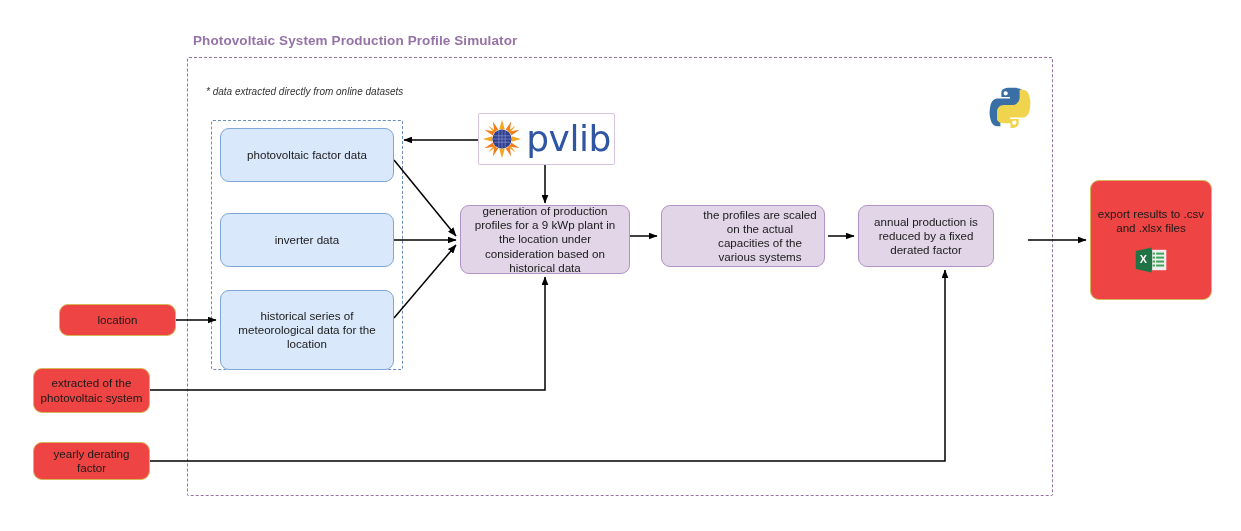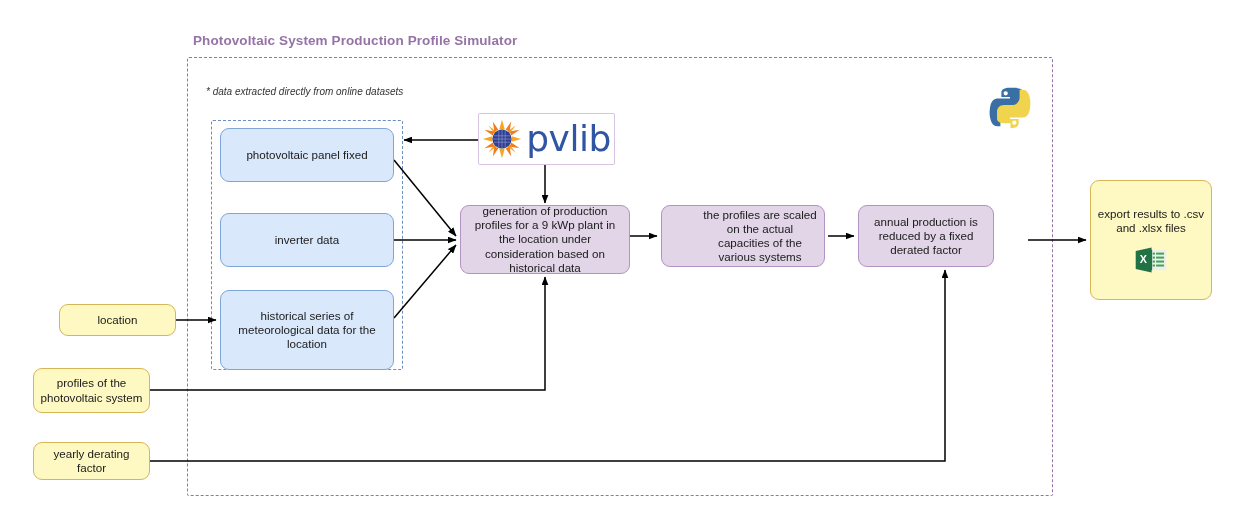--- a/index.html
+++ b/index.html
@@ -62,21 +62,21 @@
   }
   .node-blue {
     background: #dae8fc;
     border: 1.1px solid #7ea6d9;
   }
   .node-purple {
     background: #e1d5e7;
     border: 1.1px solid #b392c4;
   }
   .node-yellow {
-    background: #fef9c3;
+    background: #ef4444;
     border: 1.1px solid #d6b656;
   }
   .node-plain {
     background: #ffffff;
     border: 1.4px solid #d9c3e3;
     border-radius: 2px;
   }
 
   
   #node-panel-data     { left: 220px; top: 128px;  width: 174px; height: 54px; }
@@ -157,21 +157,21 @@
       <path d="M 1028 240 L 1086 240"></path>
 
       <path d="M 150 320 L 216 320"></path>
 
       <path d="M 150 390 L 545 390 L 545 277"></path>
 
       <path d="M 150 461 L 945 461 L 945 270"></path>
     </g>
   </svg>
 
-  <div id="node-panel-data" class="abs node node-blue">photovoltaic panel fixed</div>
+  <div id="node-panel-data" class="abs node node-blue">photovoltaic factor data</div>
 
   <div id="node-inverter-data" class="abs node node-blue">inverter data</div>
 
   <div id="node-meteo-data" class="abs node node-blue">historical series of meteorological data for the location</div>
 
   <div id="pvlib-card" class="abs node-plain">
     <svg id="pvlib-mark" viewBox="0 0 100 100" xmlns="http://www.w3.org/2000/svg">
       <g fill="#f5a623">
         <g>
           <polygon points="50,2 57,26 43,26"></polygon>
@@ -233,17 +233,17 @@
         <rect x="66" y="66" width="8" height="7"></rect>
       </g>
       <path fill="#217346" d="M6 18 L62 6 L62 94 L6 82 Z"></path>
       <rect x="54" y="14" width="10" height="72" fill="#217346"></rect>
       <text x="33" y="62" font-family="'Liberation Sans', sans-serif" font-size="38" font-weight="bold" fill="#ffffff" text-anchor="middle">X</text>
     </svg>
   </div>
 
   <div id="node-location" class="abs node node-yellow">location</div>
 
-  <div id="node-capacity" class="abs node node-yellow">profiles of the photovoltaic system</div>
+  <div id="node-capacity" class="abs node node-yellow">extracted of the photovoltaic system</div>
 
   <div id="node-derating-input" class="abs node node-yellow">yearly derating factor</div>
 
 </div>
 
 </body></html>

